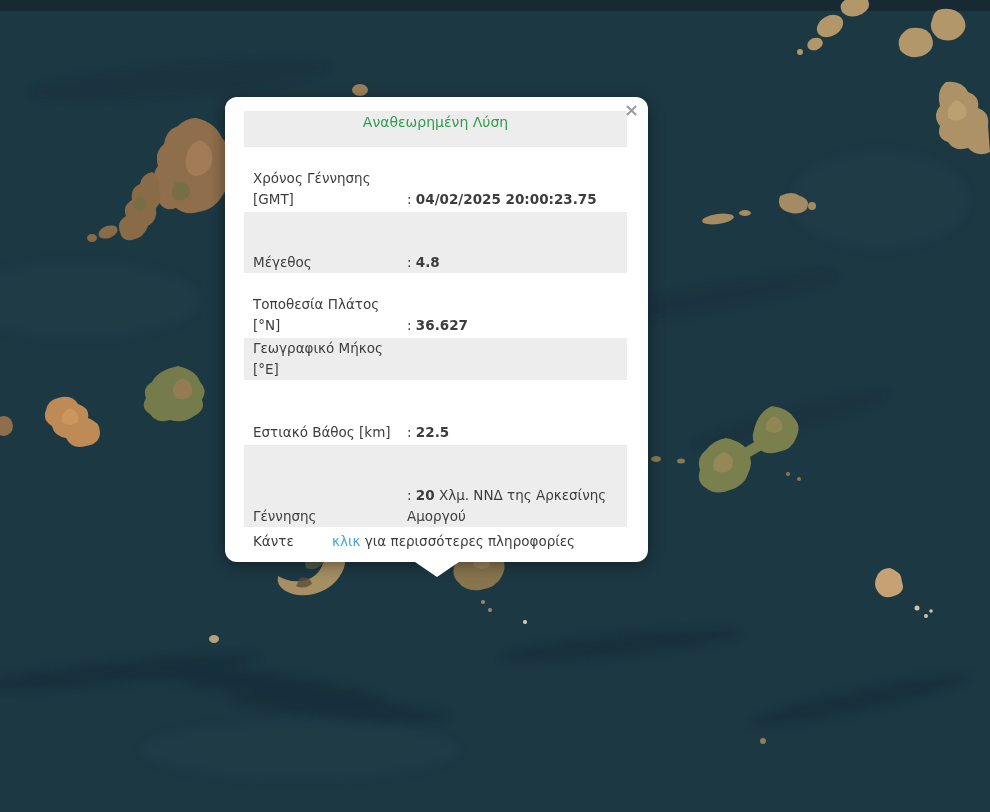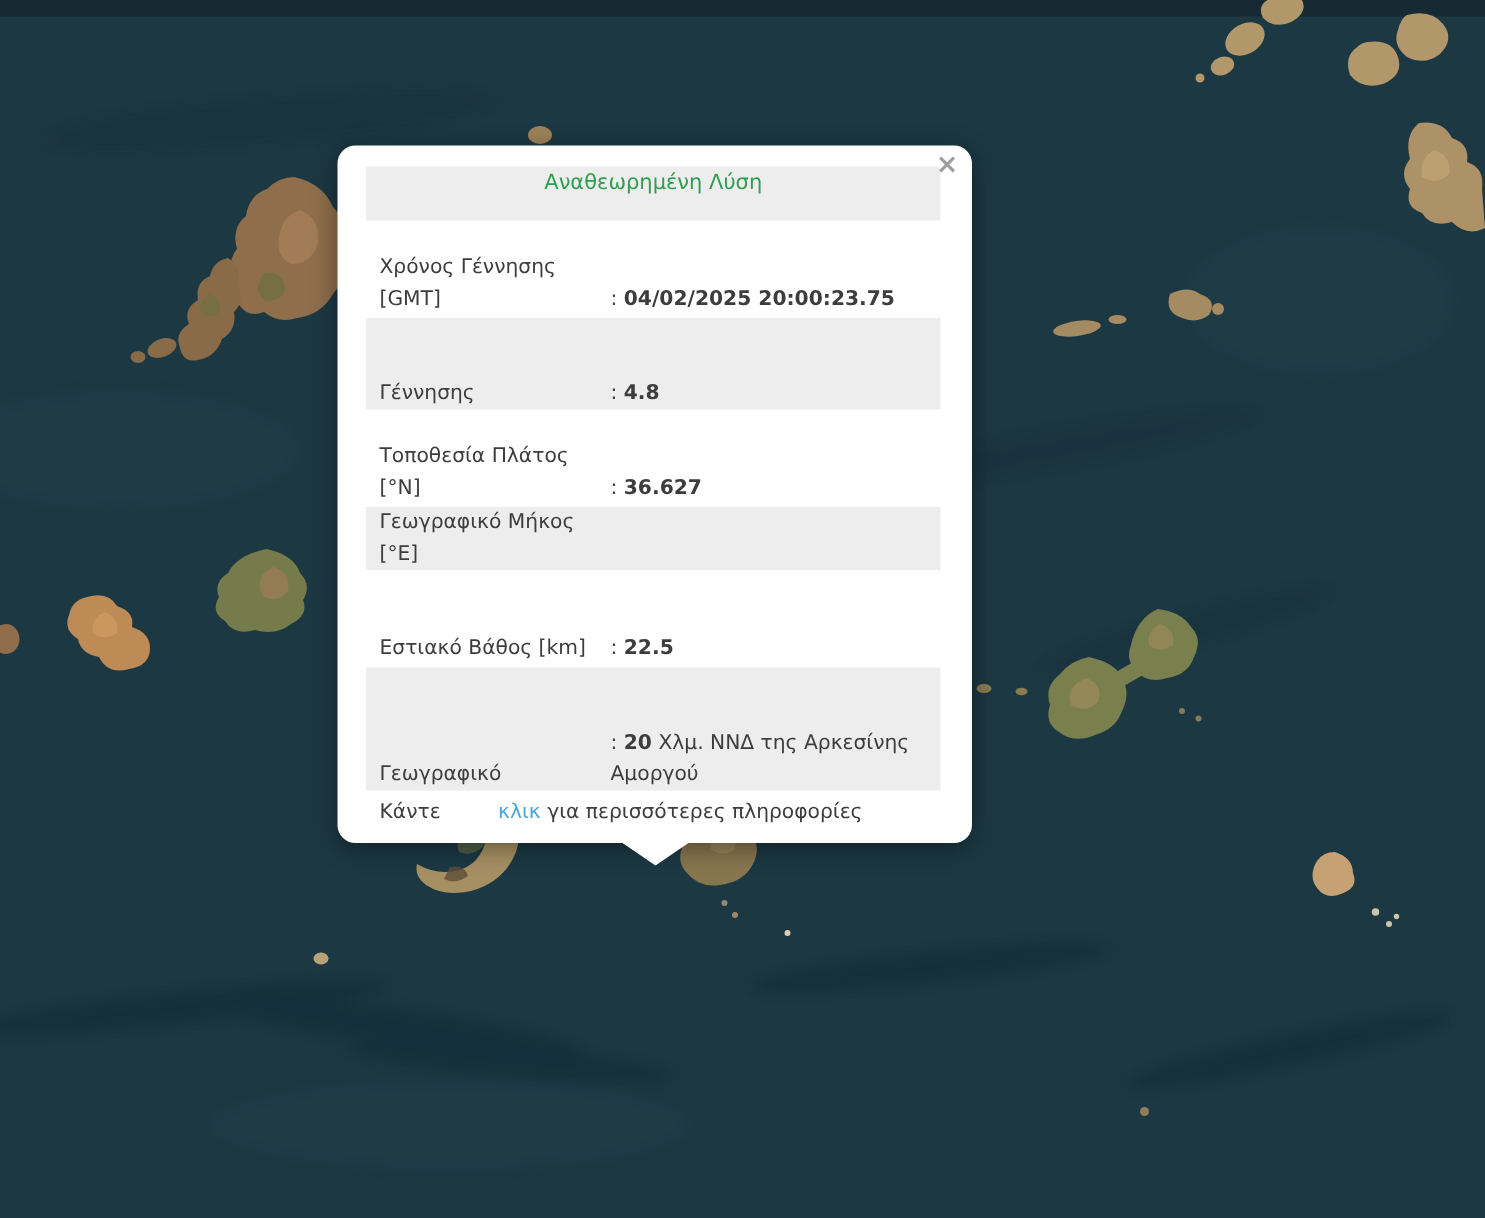--- a/index.html
+++ b/index.html
@@ -204,34 +204,34 @@
 
 <div class="popup">
   <div class="popup-close">×</div>
   <div class="popup-title">Αναθεωρημένη Λύση</div>
   <div id="info-table">
       <div class="row">
         <div class="lbl">Χρόνος Γέννησης [GMT]</div>
         <div class="val"><span>: </span><b>04/02/2025 20:00:23.75</b><span></span></div>
       </div>
       <div class="row alt">
-        <div class="lbl">Γέννησης</div>
+        <div class="lbl">Μέγεθος</div>
         <div class="val"><span>: </span><b>4.8</b><span></span></div>
       </div>
       <div class="row">
         <div class="lbl">Τοποθεσία Πλάτος [°N]</div>
         <div class="val"><span>: </span><b>36.627</b><span></span></div>
       </div>
       <div class="row alt">
         <div class="lbl">Γεωγραφικό Μήκος [°E]</div>
       </div>
       <div class="row">
         <div class="lbl">Εστιακό Βάθος [km]</div>
         <div class="val"><span>: </span><b>22.5</b><span></span></div>
       </div>
       <div class="row alt">
-        <div class="lbl">Γεωγραφικό</div>
+        <div class="lbl">Γέννησης</div>
         <div class="val"><span>: </span><b>20</b><span> Χλμ. ΝΝΔ της Αρκεσίνης Αμοργού</span></div>
       </div>
     </div>
   <div class="popup-footer"><span>Κάντε </span><a>κλικ</a><span> για περισσότερες πληροφορίες</span></div>
   <div class="popup-tail"></div>
 </div>
 
 </body></html>

